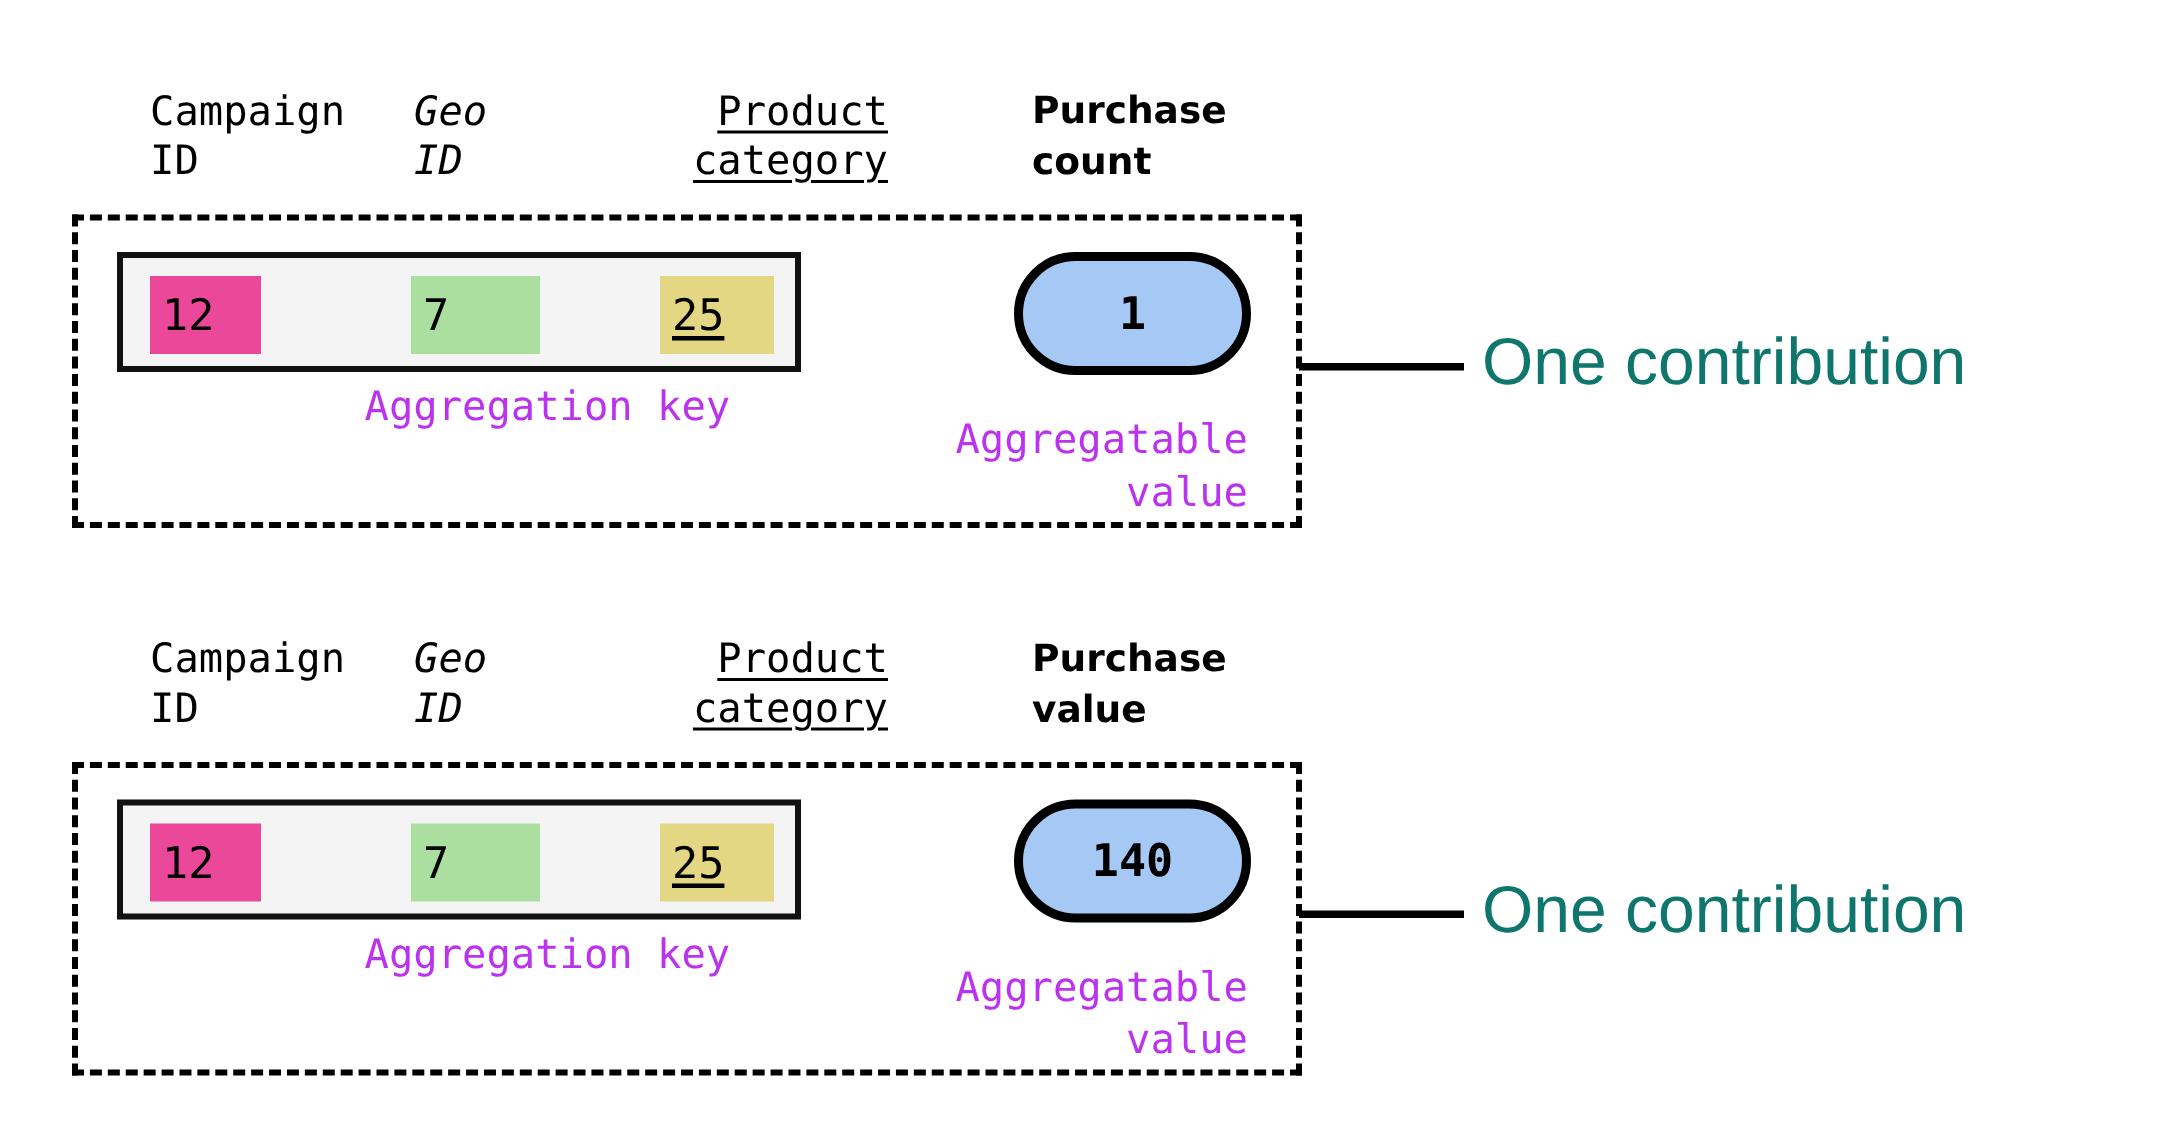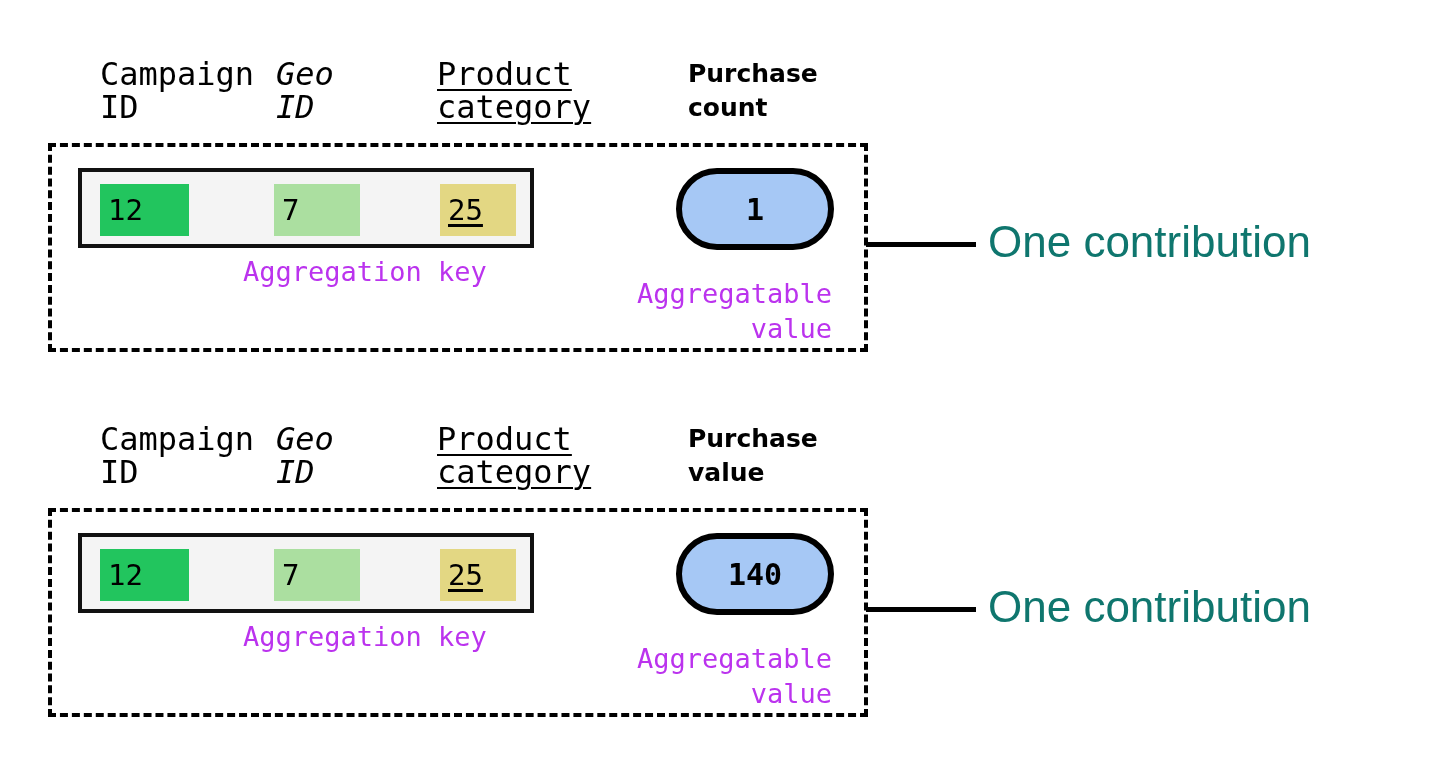--- a/index.html
+++ b/index.html
@@ -34,35 +34,35 @@
   .headers {
     position: absolute;
     left: 0;
     top: 58px;
     width: 1442px;
     height: 80px;
   }
   .hdr {
     position: absolute;
     font-family: "DejaVu Sans Mono", monospace;
-    font-size: 32px;
+    font-size: 27px;
     line-height: 33px;
     color: #000000;
     white-space: pre;
   }
   .hdr.mono { font-weight: 400; }
   .hdr.bold-sans {
     font-family: "DejaVu Sans", sans-serif;
     font-weight: 700;
     font-size: 25px;
     line-height: 34px;
   }
   .hdr-campaign { left: 100px; top: 0px; }
   .hdr-geo      { left: 276px; top: 0px; font-style: italic; }
-  .hdr-product  { left: 437px; top: 0px; width: 155px; }
+  .hdr-product  { left: 437px; top: 0px; text-align: right; width: 155px; }
   .hdr-product .u {
     text-decoration: underline;
     text-underline-offset: 4px;
     text-decoration-thickness: 2px;
   }
   .hdr-measure  { left: 688px; top: -1px; }
 
   
   .dashed-box {
     position: absolute;
@@ -96,21 +96,21 @@
     top: 12px;
     height: 52px;
     display: flex;
     align-items: center;
     padding-left: 8px;
     box-sizing: border-box;
     font-family: "DejaVu Sans Mono", monospace;
     font-size: 29px;
     color: #000000;
   }
-  .key-cell.c0 { left: 18px; width: 89px; background: #22c55e; }
+  .key-cell.c0 { left: 18px; width: 74px; background: #ec4899; }
   .key-cell.c1 { left: 192px; width: 86px; background: #abdfa0; }
   .key-cell.c2 { left: 358px; width: 76px; background: #e3d783; }
   .key-cell .val-underline {
     text-decoration: underline;
     text-underline-offset: 4px;
     text-decoration-thickness: 3px;
   }
 
   
   .value-pill {

